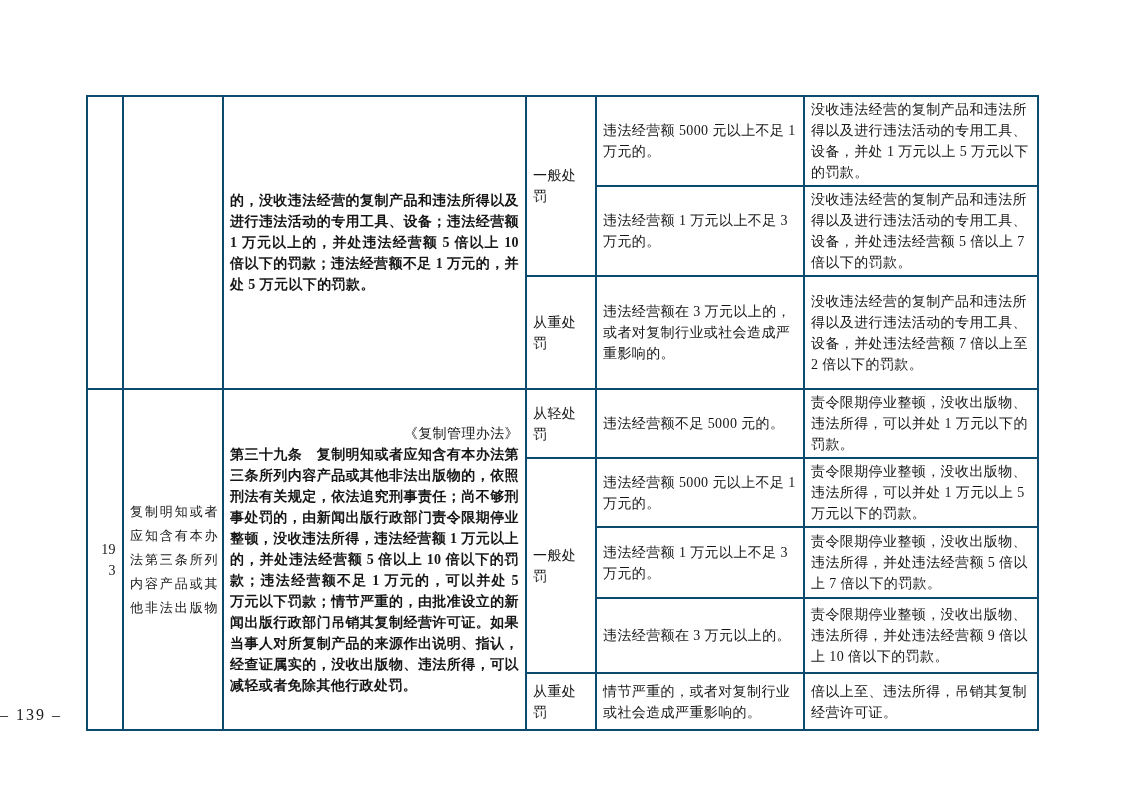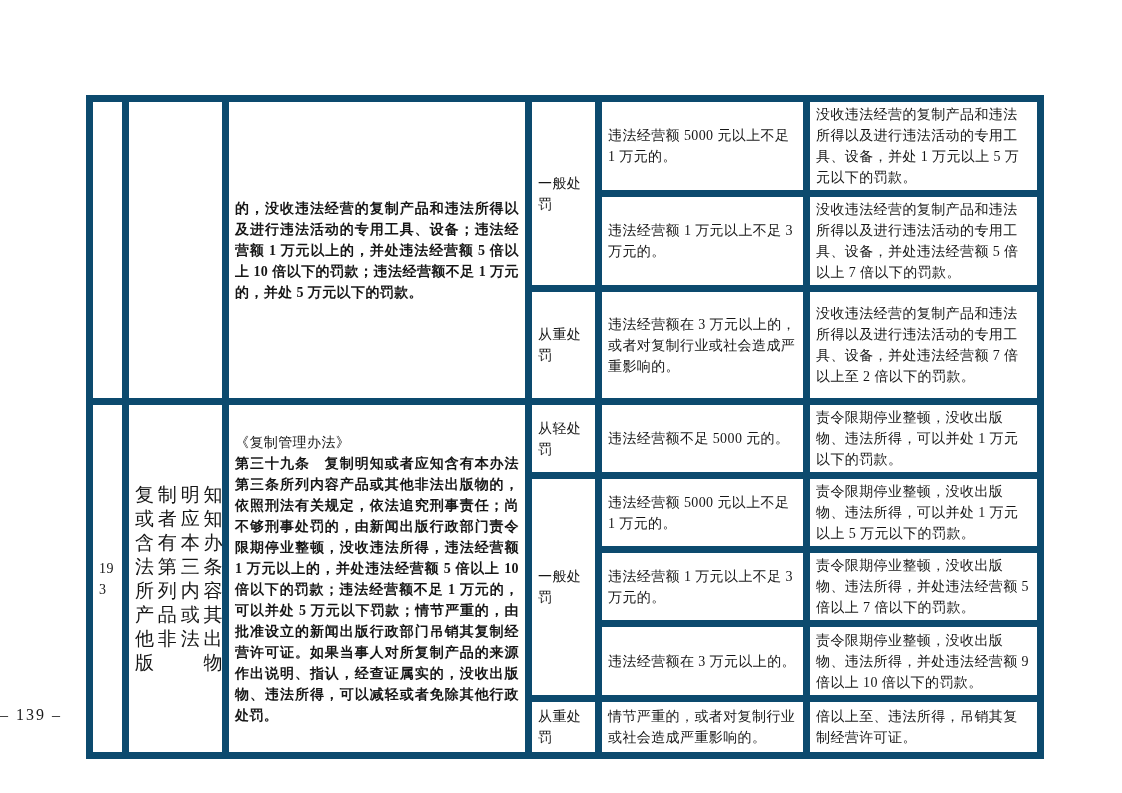--- a/index.html
+++ b/index.html
@@ -14,50 +14,50 @@
   }
   table.penalty-table {
     position: absolute;
     left: 86px;
     top: 95px;
     width: 951px;
     border-collapse: collapse;
     table-layout: fixed;
   }
   table.penalty-table td {
-    border: 7px solid #0c4a6e;
+    border: 2px solid #0c4a6e;
     vertical-align: middle;
     padding: 2px 6px;
     font-size: 14px;
     line-height: 21px;
     letter-spacing: 0.4px;
     word-break: break-all;
     overflow: hidden;
   }
-  td.c-seq { text-align: left; padding: 2px 1px; margin-left: 11px; }
+  td.c-seq { text-align: right; padding: 2px 1px; margin-left: 11px; }
   td.c-violation { padding: 2px 4px; }
   .violation-text {
     width: 88px;
     margin: 0 auto;
     text-align: justify;
     text-align-last: justify;
     text-justify: inter-character;
     line-height: 24px;
-    font-size: 19px;
+    font-size: 13px;
   }
   td.c-basis {
     padding: 3px 6px;
     font-size: 14.5px;
     line-height: 25px;
     text-align: justify;
   }
   td.v-top { vertical-align: top; }
   td.c-type { text-align: left; padding: 2px 2px; }
   td.c-cond, td.c-pen { text-align: left; }
-  .basis-title { text-align: left; }
+  .basis-title { text-align: right; }
   .basis-body { text-align: justify; font-weight: bold; }
   .page-number {
     position: absolute;
     top: 706px;
     left: 0;
     width: 100%;
     font-size: 16px;
     letter-spacing: 2px;
     color: #1a1a1a;
   }

